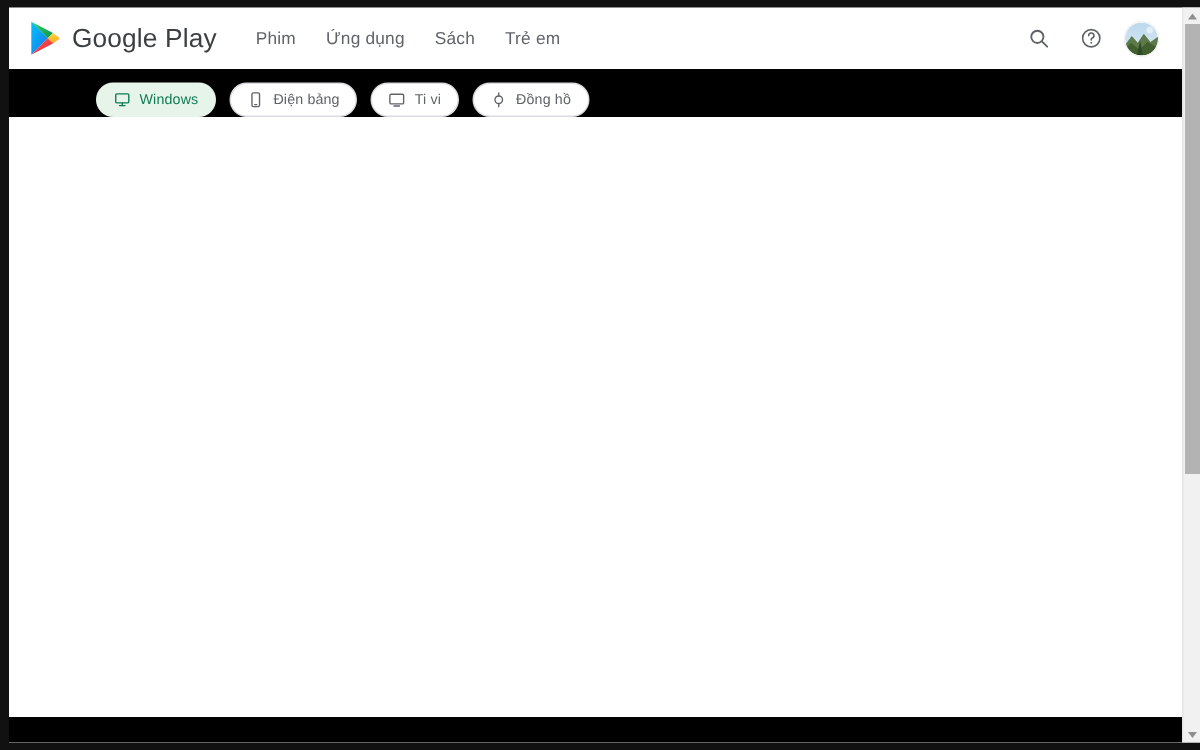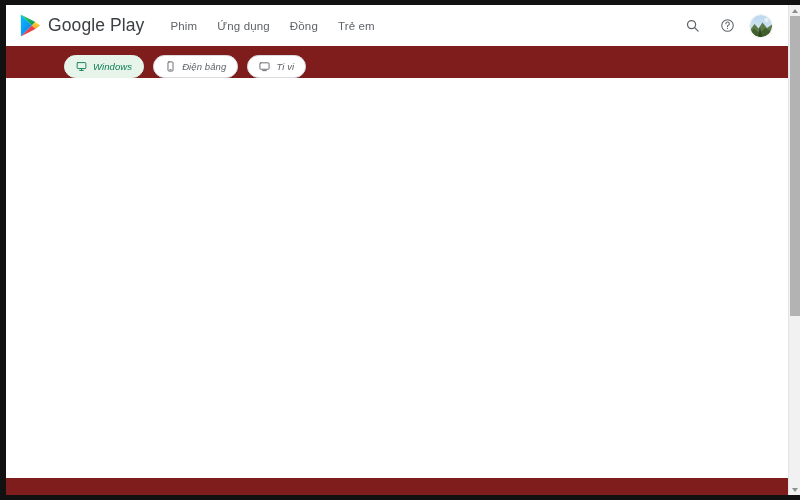--- a/index.html
+++ b/index.html
@@ -32,21 +32,21 @@
     background: #ffffff;
     overflow: hidden;
   }
 
   
   .page {
     position: absolute;
     left: 0; top: 0;
     width: 782px;
     height: 490px;
-    background: #7f1d1d;
+    background: #000000;
   }
 
   
   .header {
     position: relative;
     height: 41px;
     width: 100%;
     display: flex;
     align-items: center;
     padding: 0 12px 0 14px;
@@ -145,21 +145,20 @@
     display: block;
     box-shadow: 0 0 0 1px rgba(0,0,0,0.05);
   }
 
   
   .chip-bar {
     display: flex;
     align-items: center;
     gap: 9px;
     padding: 9px 0 0 58px;
-    font-style: italic;
   }
 
   .chip {
     display: inline-flex;
     align-items: center;
     gap: 6px;
     height: 23px;
     padding: 0 11px;
     border: 1px solid #dadce0;
     border-radius: 12px;
@@ -279,21 +278,21 @@
         </div>
 
         <nav class="nav">
           <div class="nav-tab">
             <span>Phim</span>
           </div>
           <div class="nav-tab">
             <span>Ứng dụng</span>
           </div>
           <div class="nav-tab">
-            <span>Đồng</span>
+            <span>Sách</span>
           </div>
           <div class="nav-tab">
             <span>Trẻ em</span>
           </div>
         </nav>
 
         <div class="header-spacer"></div>
 
         <div class="header-actions">
           <div class="icon-btn">
@@ -360,20 +359,30 @@
           <span class="chip-icon">
             <svg width="11" height="11" viewBox="0 0 24 24" fill="none" stroke="#5f6368" stroke-width="2" stroke-linecap="round" stroke-linejoin="round">
               <rect x="2" y="4" width="20" height="14" rx="1.8"></rect>
               <line x1="8" y1="21" x2="16" y2="21"></line>
             </svg>
           </span>
           <span>Ti vi</span>
         </div>
 
 
+        <div class="chip">
+          <span class="chip-icon">
+            <svg width="11" height="11" viewBox="0 0 24 24" fill="none" stroke="#5f6368" stroke-width="2" stroke-linecap="round" stroke-linejoin="round">
+              <circle cx="12" cy="12" r="5.5"></circle>
+              <line x1="12" y1="2" x2="12" y2="6.3"></line>
+              <line x1="12" y1="17.7" x2="12" y2="22"></line>
+            </svg>
+          </span>
+          <span>Đồng hồ</span>
+        </div>
 
       </div>
 
       <div class="content-area">
         <span></span>
       </div>
 
     </div>
 
     <div class="scrollbar">

